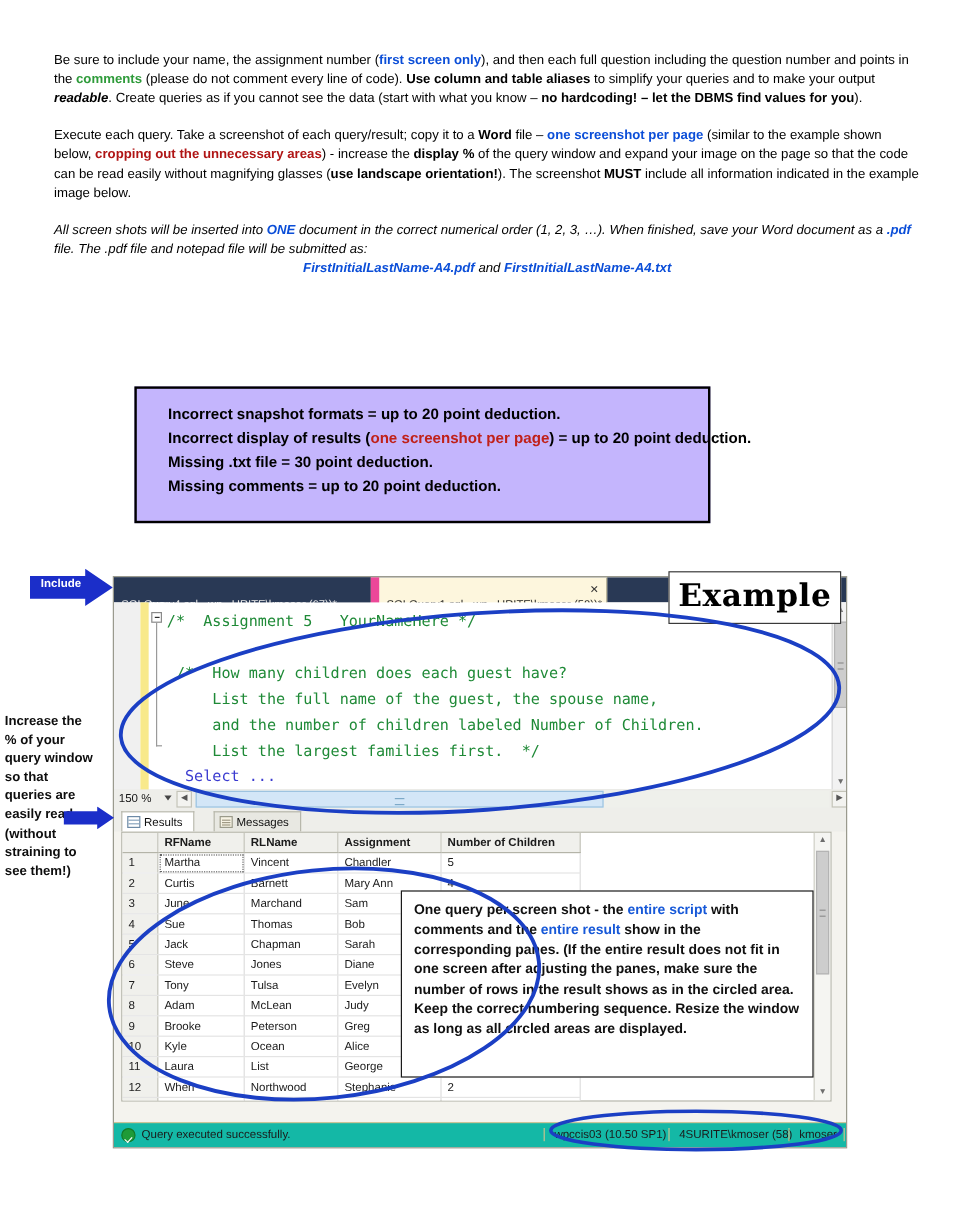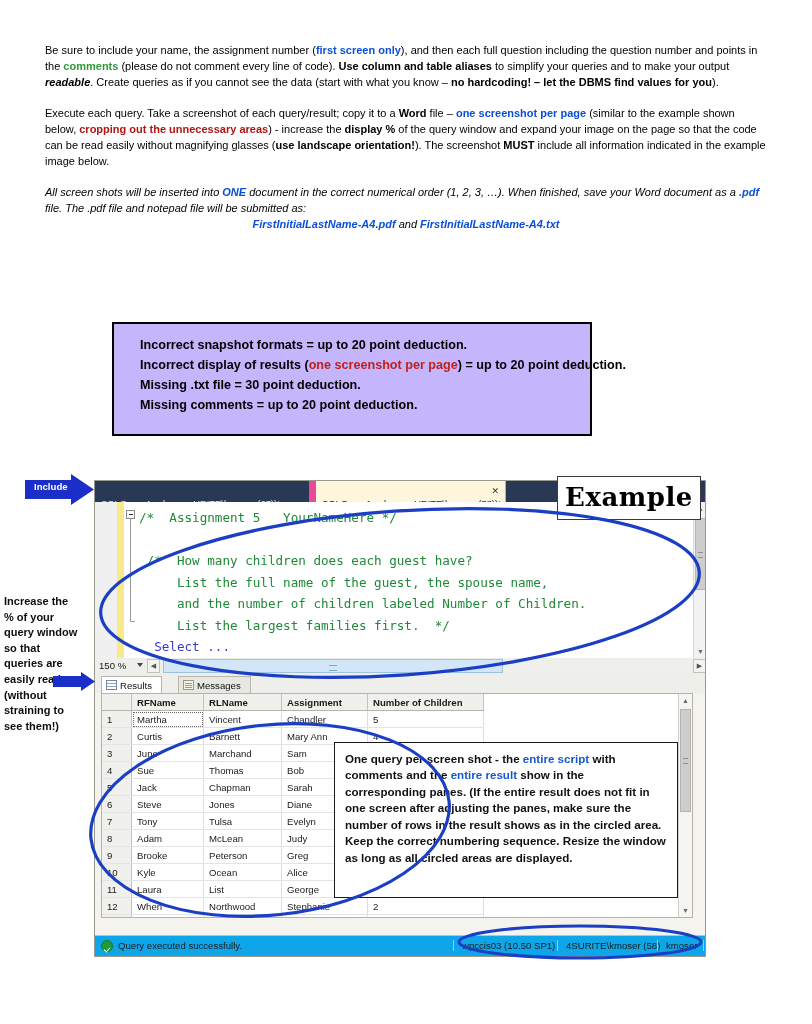--- a/index.html
+++ b/index.html
@@ -435,21 +435,21 @@
     border-bottom: 1px solid #8f8f8f;
   }
 
   
   .statusbar {
     position: absolute;
     left: 0;
     bottom: 0;
     width: 612px;
     height: 20px;
-    background: #0ea5e9;
+    background: #14b8a6;
     border-top: 1px solid #c9c498;
     font-size: 9.6px;
     color: #1b1b1b;
   }
   .status-ok-icon {
     position: absolute;
     left: 6px; top: 4px;
     width: 12px; height: 12px;
     border-radius: 50%;
     background: #1f9b38;

